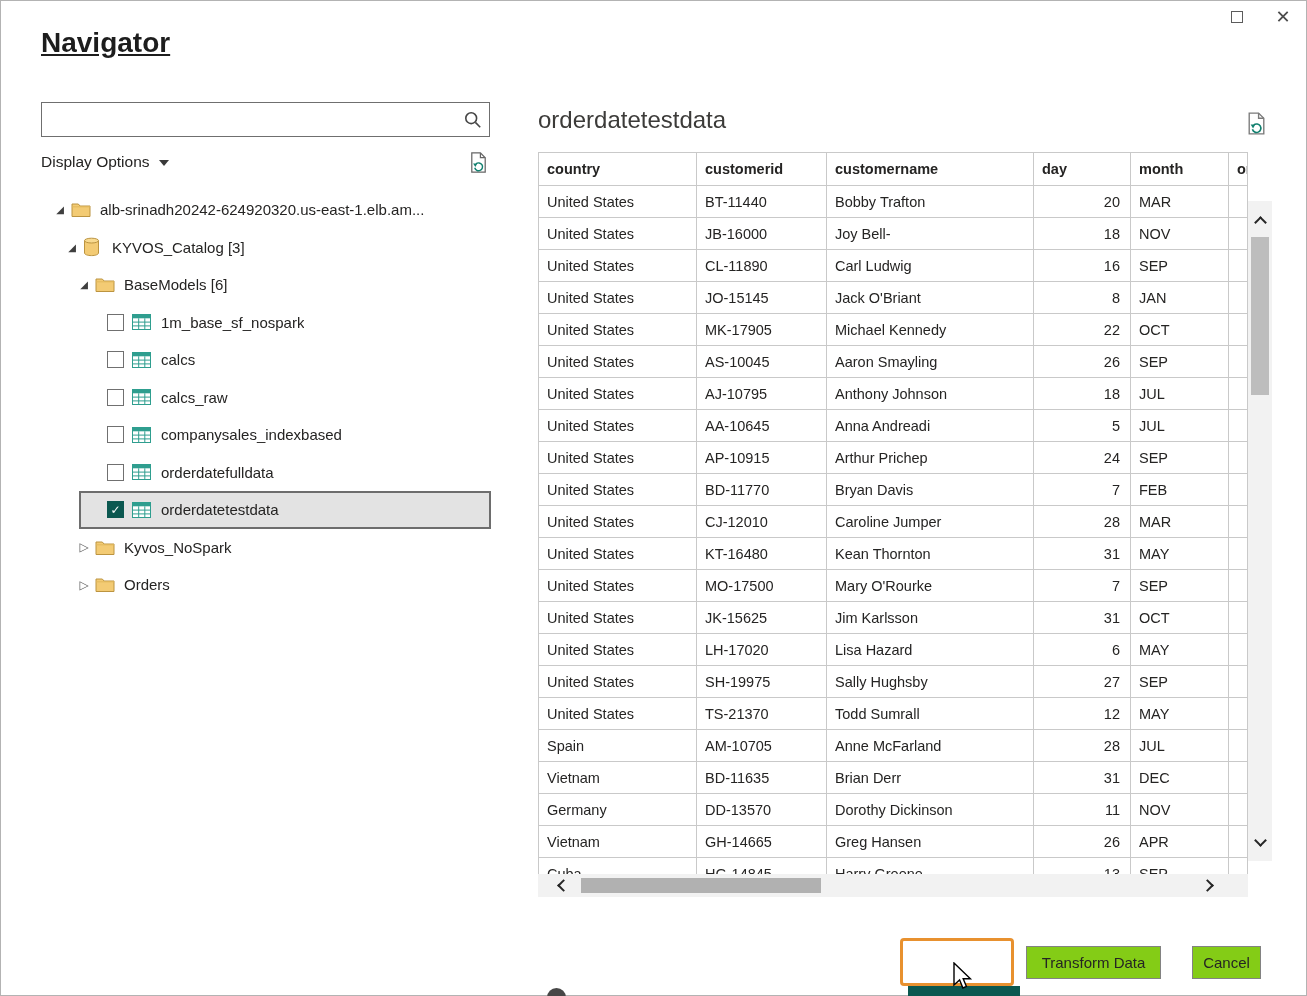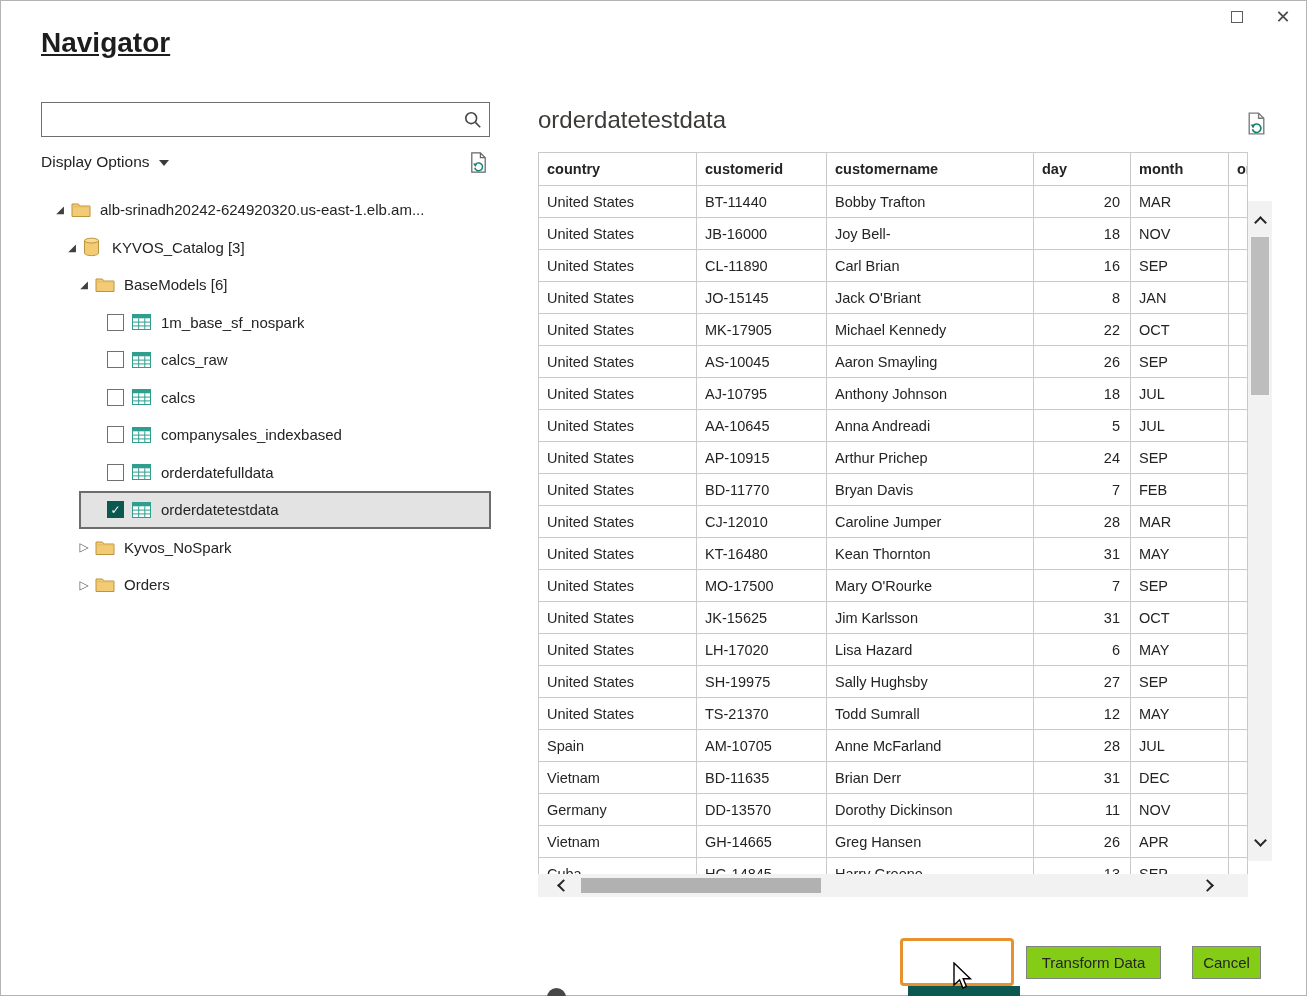--- a/index.html
+++ b/index.html
@@ -171,33 +171,33 @@
       <div class="tree-row lvl3">
         <span class="twisty spacer"></span>
         <span class="checkbox unchecked"></span>
         <span class="tree-icon">
           <svg width="19" height="16" viewBox="0 0 19 16">
             <rect x="0.5" y="0.5" width="18" height="15" fill="#fff" stroke="#2F9E8F"></rect>
             <rect x="0.5" y="0.5" width="18" height="3.8" fill="#2F9E8F"></rect>
             <path d="M6.7 4.3v11.2M12.8 4.3v11.2M0.5 8.1h18M0.5 11.9h18" stroke="#2F9E8F" fill="none"></path>
           </svg>
         </span>
-        <span class="tree-label">calcs_raw</span>
+        <span class="tree-label">calcs</span>
       </div>
       <div class="tree-row lvl3">
         <span class="twisty spacer"></span>
         <span class="checkbox unchecked"></span>
         <span class="tree-icon">
           <svg width="19" height="16" viewBox="0 0 19 16">
             <rect x="0.5" y="0.5" width="18" height="15" fill="#fff" stroke="#2F9E8F"></rect>
             <rect x="0.5" y="0.5" width="18" height="3.8" fill="#2F9E8F"></rect>
             <path d="M6.7 4.3v11.2M12.8 4.3v11.2M0.5 8.1h18M0.5 11.9h18" stroke="#2F9E8F" fill="none"></path>
           </svg>
         </span>
-        <span class="tree-label">calcs</span>
+        <span class="tree-label">calcs_raw</span>
       </div>
       <div class="tree-row lvl3">
         <span class="twisty spacer"></span>
         <span class="checkbox unchecked"></span>
         <span class="tree-icon">
           <svg width="19" height="16" viewBox="0 0 19 16">
             <rect x="0.5" y="0.5" width="18" height="15" fill="#fff" stroke="#2F9E8F"></rect>
             <rect x="0.5" y="0.5" width="18" height="3.8" fill="#2F9E8F"></rect>
             <path d="M6.7 4.3v11.2M12.8 4.3v11.2M0.5 8.1h18M0.5 11.9h18" stroke="#2F9E8F" fill="none"></path>
           </svg>
@@ -296,21 +296,21 @@
               <td class="">United States</td>
               <td class="">JB-16000</td>
               <td class="">Joy Bell-</td>
               <td class="num">18</td>
               <td class="">NOV</td>
               <td></td>
             </tr>
             <tr>
               <td class="">United States</td>
               <td class="">CL-11890</td>
-              <td class="">Carl Brian</td>
+              <td class="">Carl Ludwig</td>
               <td class="num">16</td>
               <td class="">SEP</td>
               <td></td>
             </tr>
             <tr>
               <td class="">United States</td>
               <td class="">JO-15145</td>
               <td class="">Jack O'Briant</td>
               <td class="num">8</td>
               <td class="">JAN</td>

